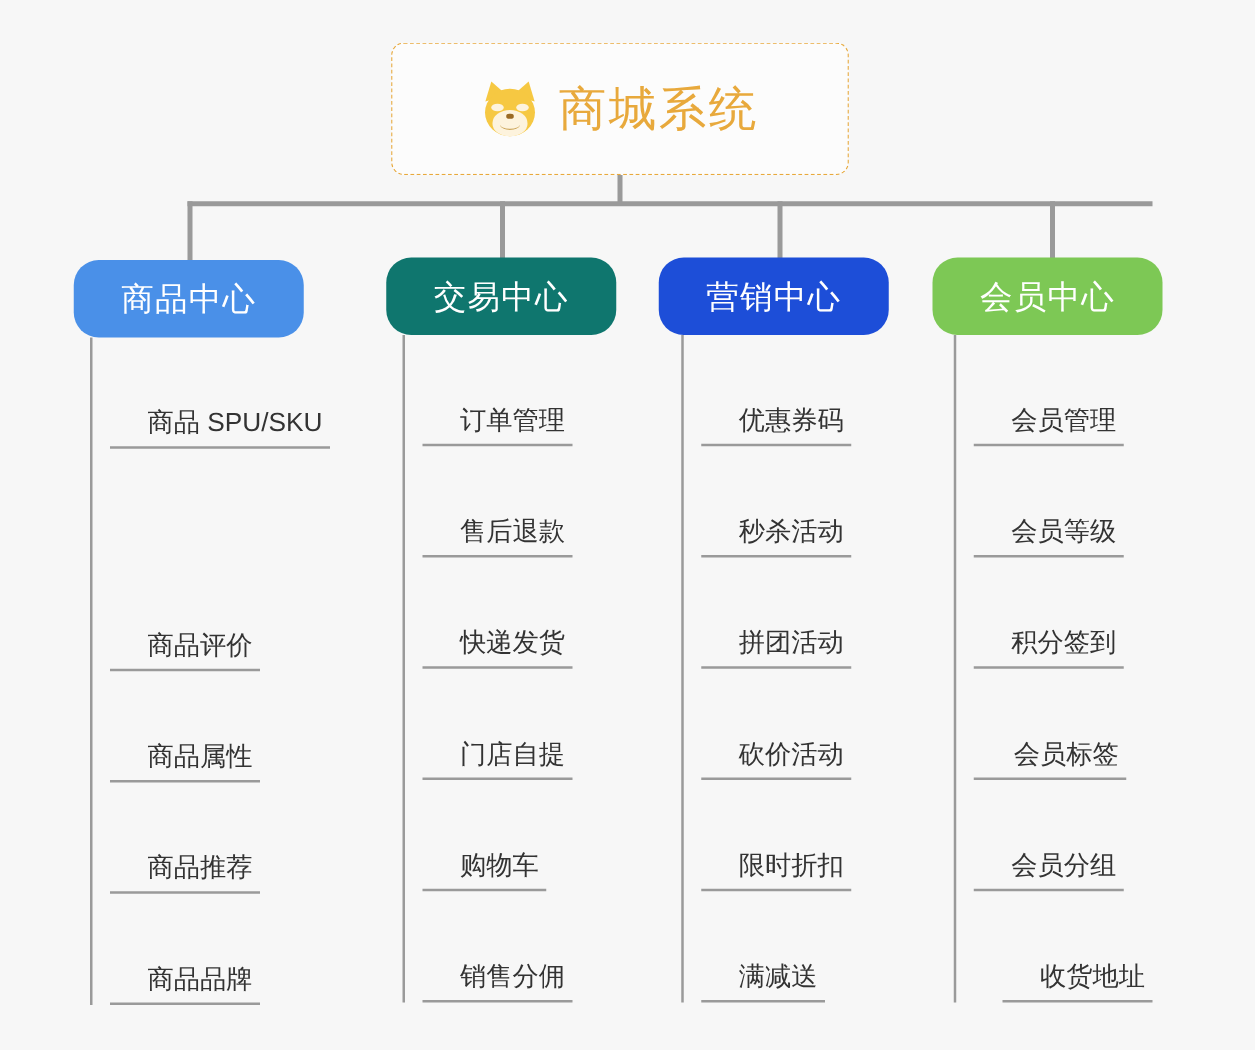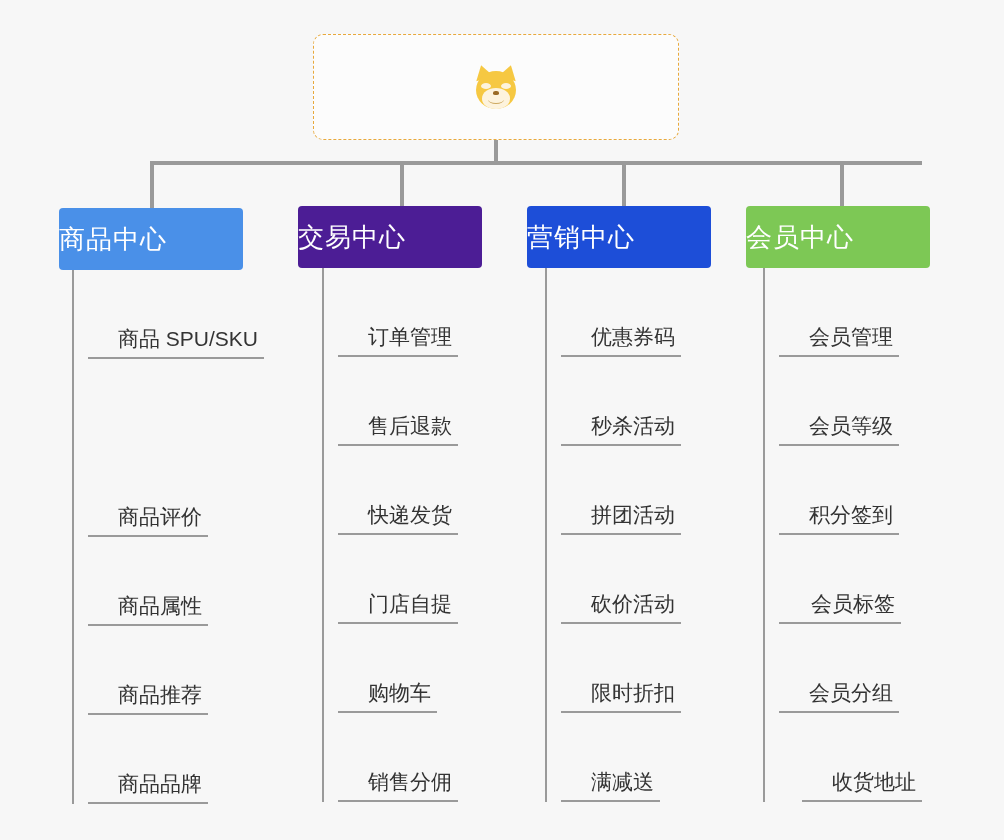--- a/index.html
+++ b/index.html
@@ -92,23 +92,24 @@
 
   
   .conn { position: absolute; background: #9a9a9a; }
   .conn-v { width: 4px; }
   .conn-h { height: 4px; }
 
   
   .cat-box {
     position: absolute;
     height: 62px;
-    border-radius: 4px;
+    border-radius: 20px;
     display: flex;
     align-items: center;
+    justify-content: center;
     color: #ffffff;
     font-size: 26px;
     letter-spacing: 1px;
     white-space: nowrap;
   }
 
   
   .branch { position: absolute; }
 
   .branch-spine {
@@ -148,33 +149,34 @@
         <span class="ear l"></span>
         <span class="ear r"></span>
         <span class="head"></span>
         <span class="muzzle"></span>
         <span class="eye l"></span>
         <span class="eye r"></span>
         <span class="nose"></span>
         <span class="mouth"></span>
       </span>
     </span>
+    <span class="root-title">商城系统</span>
   </div>
 
   <div class="conn conn-v" style="left: 494px; top: 140px; height: 23px; background: rgb(154, 154, 154);"></div>
   <div class="conn conn-h" style="left: 150px; top: 161px; width: 772px; background: rgb(154, 154, 154);"></div>
   <div class="conn conn-v" style="left: 150px; top: 161px; height: 49px; background: rgb(154, 154, 154);"></div>
   <div class="conn conn-v" style="left: 400px; top: 161px; height: 49px; background: rgb(154, 154, 154);"></div>
   <div class="conn conn-v" style="left: 622px; top: 161px; height: 49px; background: rgb(154, 154, 154);"></div>
   <div class="conn conn-v" style="left: 840px; top: 161px; height: 49px; background: rgb(154, 154, 154);"></div>
 
   <div class="cat-box" style="left: 59px; top: 208px; width: 184px; background: rgb(74, 144, 232); color: rgb(255, 255, 255);">
     <span>商品中心</span>
   </div>
-  <div class="cat-box" style="left: 298px; top: 206px; width: 184px; background: #4c1d95; color: rgb(255, 255, 255);">
+  <div class="cat-box" style="left: 309px; top: 206px; width: 184px; background: #0f766e; color: rgb(255, 255, 255);">
     <span>交易中心</span>
   </div>
   <div class="cat-box" style="left: 527px; top: 206px; width: 184px; background: #1d4ed8; color: rgb(255, 255, 255);">
     <span>营销中心</span>
   </div>
   <div class="cat-box" style="left: 746px; top: 206px; width: 184px; background: rgb(125, 200, 85); color: rgb(255, 255, 255);">
     <span>会员中心</span>
   </div>
 
   <div class="branch" id="branch-0" style="left:72px; top:270px; width:230px; height:534px;">

